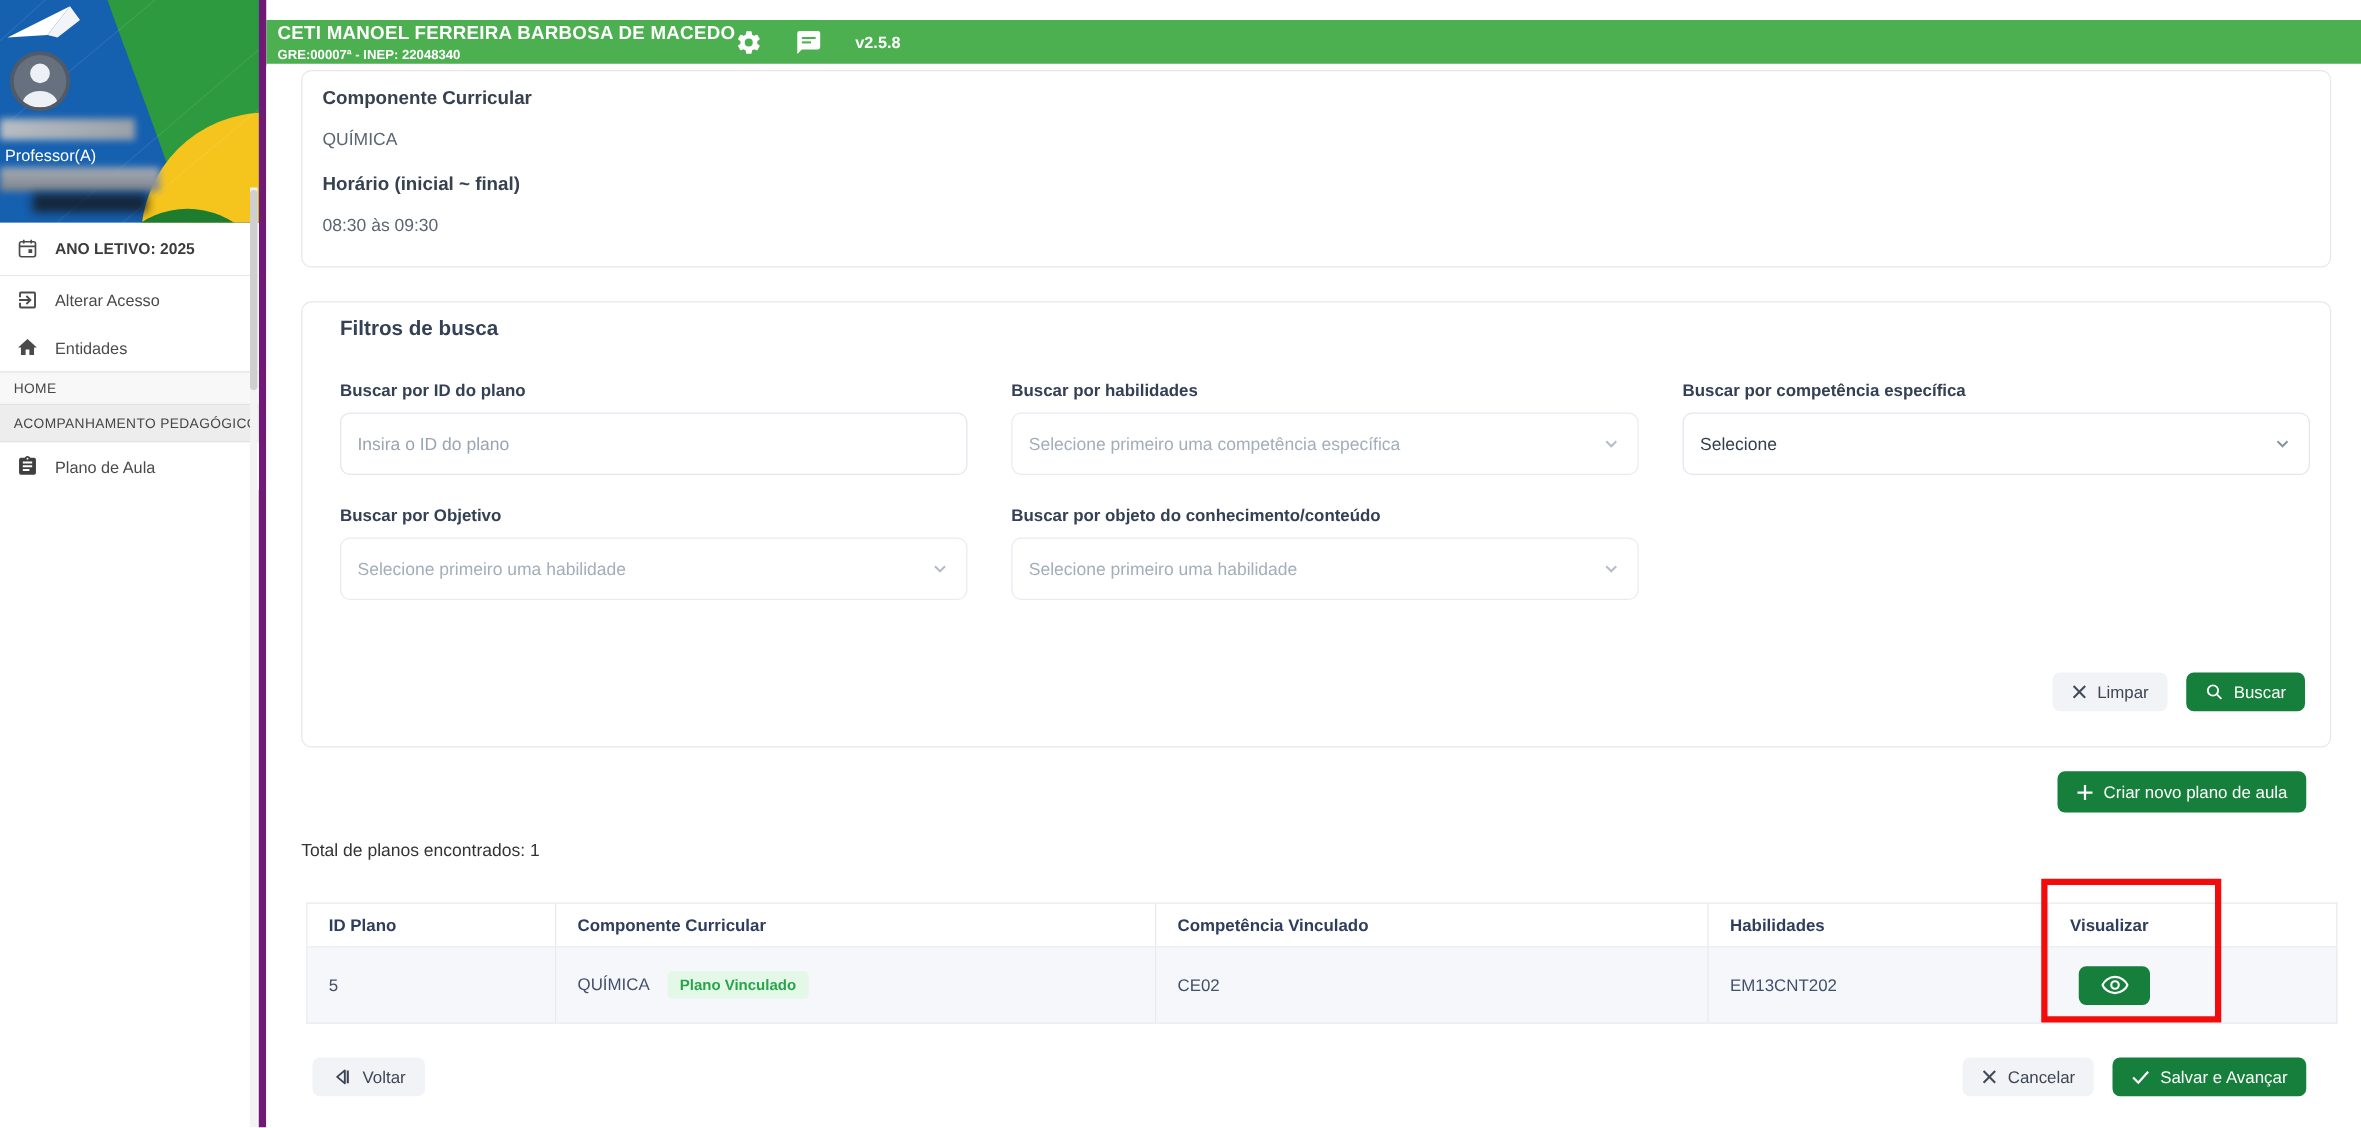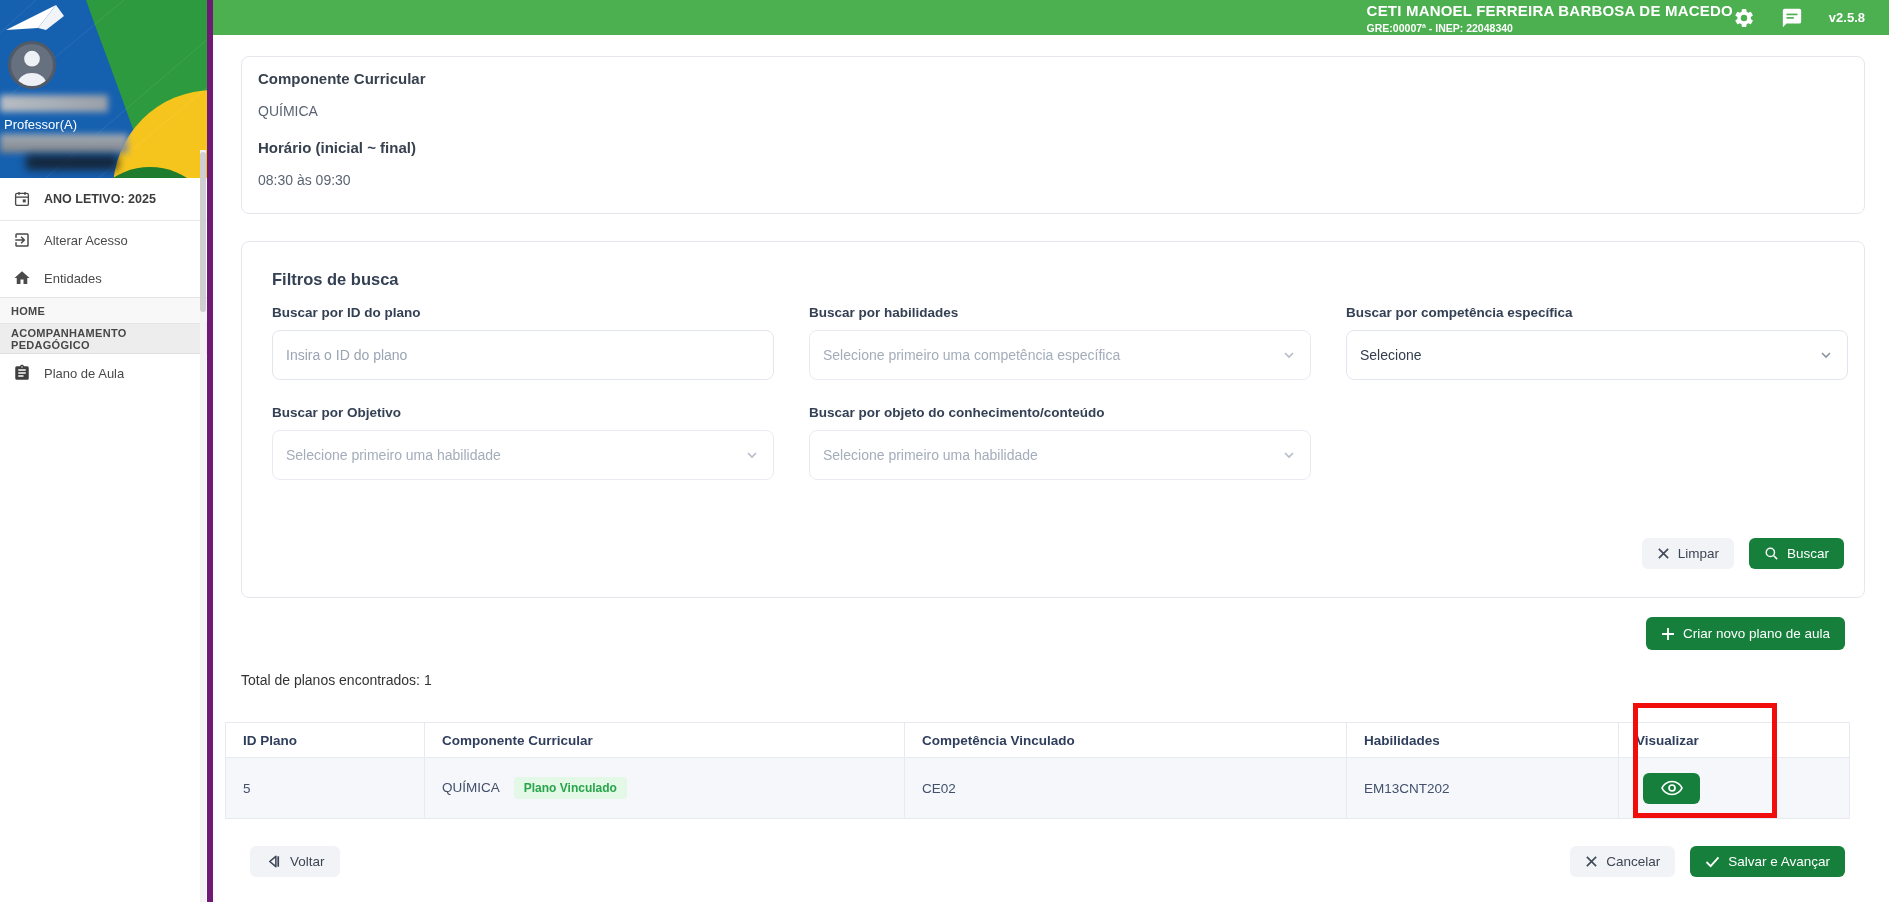--- a/index.html
+++ b/index.html
@@ -4,23 +4,23 @@
 <style>
   * { box-sizing: border-box; margin: 0; padding: 0; }
   html, body { width: 1889px; height: 902px; }
   body {
     position: relative; overflow: hidden; background: #fff;
     font-family: "Liberation Sans", "DejaVu Sans", sans-serif;
   }
 
   
   .topbar {
-    position: absolute; left: 213px; top: 0; width: 1676px; height: 35px;
+    position: absolute; left: 213px; top: 16px; width: 1676px; height: 35px;
     background: var(--header-green, #4caf50);
-    display: flex; align-items: center; justify-content: flex-end;
+    display: flex; align-items: center; justify-content: flex-start;
     padding: 0 24px 0 9px;
   }
   .topbar-titles { color: #fff; }
   .topbar-title { font-size: 15px; font-weight: 700; letter-spacing: .2px; }
   .topbar-sub { font-size: 10.5px; font-weight: 700; margin-top: 3px; }
   .topbar-right { display: flex; align-items: center; gap: 26px; }
   .topbar-icon { width: 22px; height: 22px; display: inline-flex; cursor: pointer; }
   .version { color: #fff; font-size: 13px; font-weight: 600; }
 
   
@@ -42,39 +42,39 @@
   .role-text { position: absolute; left: 4px; top: 117px; color: #fff; font-size: 13px; }
 
   .nav-item {
     height: 38px; display: flex; align-items: center; gap: 13px;
     padding-left: 13px; font-size: 13px; color: #4a4a4a; cursor: pointer; background: #fff;
   }
   .nav-item.first { height: 43px; border-bottom: 1px solid #e8e8e8; font-weight: 700; font-size: 12.5px; color: #3b3b3b; }
   .nav-icon { width: 18px; height: 18px; display: inline-flex; flex: 0 0 auto; }
   .nav-section {
     display: flex; align-items: center; padding-left: 11px;
-    font-size: 11px; font-weight: 700; color: #474747; letter-spacing: .3px;
+    font-size: 11px; font-weight: 400; color: #474747; letter-spacing: .3px;
   }
   .nav-section.home { height: 27px; background: #f8f8f8; border-top: 1px solid #e4e4e4; border-bottom: 1px solid #e4e4e4; }
   .nav-section.ped  { height: 30px; background: #ededed; border-bottom: 1px solid #e0e0e0; }
   .scroll-track { position: absolute; top: 150px; right: 1px; width: 6px; height: 752px; background: #f3f3f3; }
   .scroll-thumb { position: absolute; top: 2px; left: 0; width: 6px; height: 160px; background: #cfcfcf; border-radius: 3px; cursor: pointer; }
 
   
   .main { position: absolute; left: 213px; top: 53px; width: 1676px; height: 849px; background: #fff; }
   .card { position: absolute; left: 28px; right: 24px; background: #fff; border: 1px solid #e4e7ec; border-radius: 8px; }
 
   .info-card { top: 3px; height: 158px; display: flex; }
   .info-col { padding: 14px 0 0 16px; width: 554px; }
   .flabel { font-size: 15px; font-weight: 700; color: #37414f; line-height: 16px; }
   .fvalue { font-size: 14px; color: #5a6472; margin-top: 16px; }
   .fgroup + .fgroup { margin-top: 21px; }
 
   .filter-card { top: 188px; height: 357px; }
-  .filter-title { position: absolute; top: 28px; left: 30px; font-size: 16.5px; font-weight: 700; color: #344054; }
+  .filter-title { position: absolute; top: 12px; left: 30px; font-size: 16.5px; font-weight: 700; color: #344054; }
   .frow { position: absolute; left: 30px; display: flex; gap: 35px; }
   .frow-1 { top: 62px; }
   .frow-2 { top: 162px; }
   .field { width: 502px; }
   .field-label { font-size: 13.5px; font-weight: 700; color: #344054; margin-bottom: 9px; line-height: 17px; }
   .control {
     height: 50px; border: 1px solid #e2e6ee; border-radius: 8px; background: #fff;
     display: flex; align-items: center; justify-content: space-between; padding: 0 13px;
   }
   .control.disabled { border-color: #e8ecf2; cursor: default; }
@@ -93,21 +93,21 @@
     display: inline-flex; align-items: center; gap: 8px; height: 31px; padding: 0 15px;
     border-radius: 6px; font-size: 13.5px; font-weight: 400; border: none;
     cursor: pointer; font-family: inherit; white-space: nowrap;
   }
   .btn-light { background: #f2f3f6; color: #3d4655; }
   .btn-green { background: var(--primary-green, #157f3b); color: #fff; }
   .create-btn { position: absolute; top: 564px; right: 44px; height: 33px; }
 
   .total-text { position: absolute; top: 619px; left: 28px; font-size: 14px; color: #333; }
 
-  .table-wrap { position: absolute; top: 669px; left: 12px; width: 1624px; }
+  .table-wrap { position: absolute; top: 669px; left: 32px; width: 1624px; }
   table { border-collapse: collapse; width: 1624px; table-layout: fixed; border: 1px solid #e7eaf0; }
   th {
     height: 35px; text-align: left; font-size: 13.5px; font-weight: 700; color: #2f3e5c;
     background: #fff; padding-left: 17px; border-right: 1px solid #e7eaf0; border-bottom: 1px solid #e7eaf0;
   }
   th:last-child, td:last-child { border-right: none; }
   td {
     height: 61px; font-size: 13.5px; color: #42506a; background: #f5f7fb;
     padding-left: 17px; border-right: 1px solid #e7eaf0;
   }

